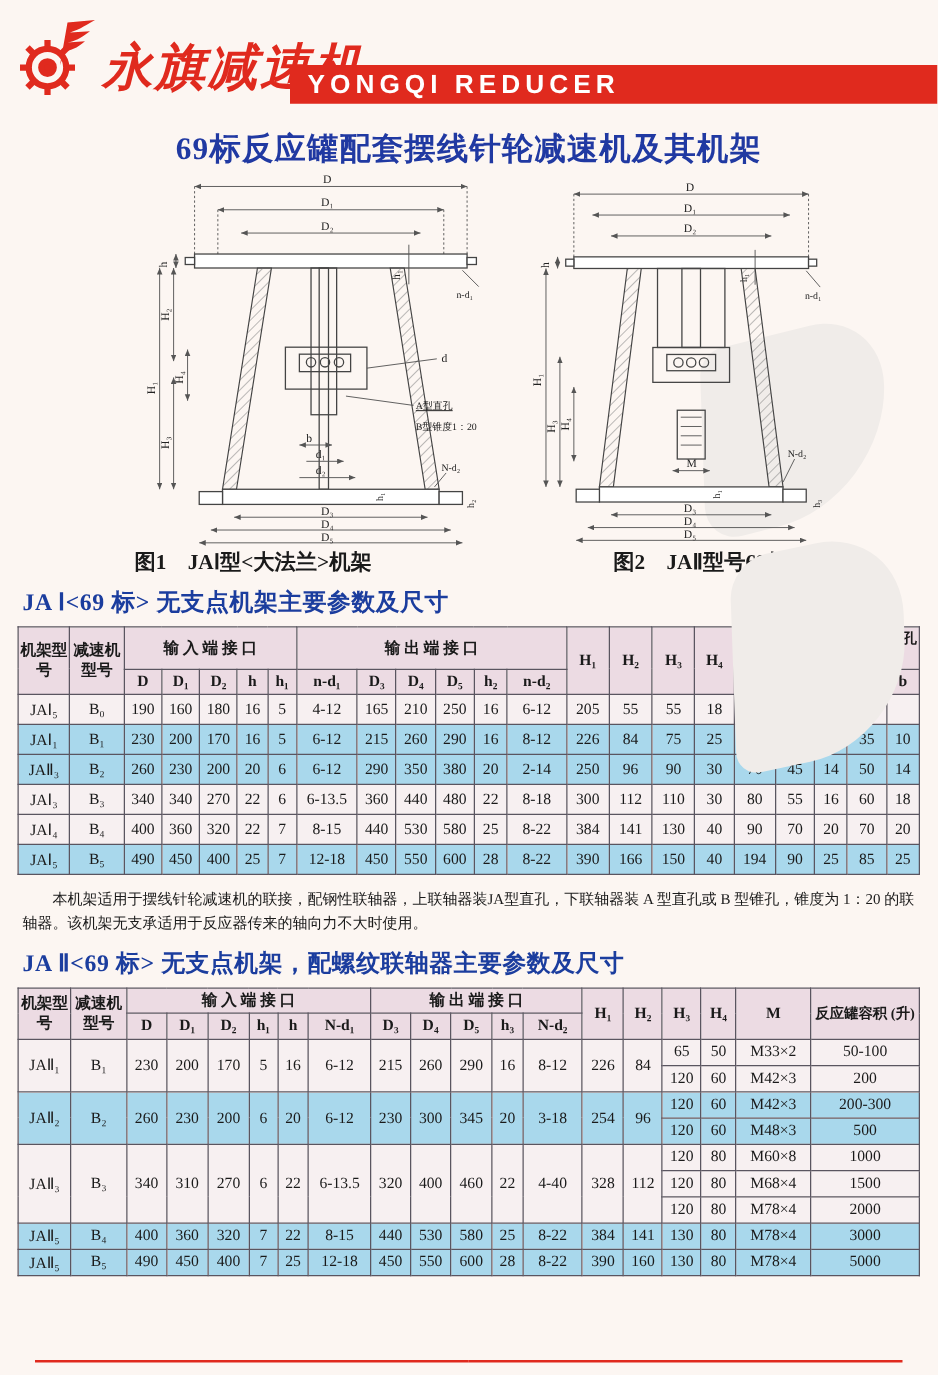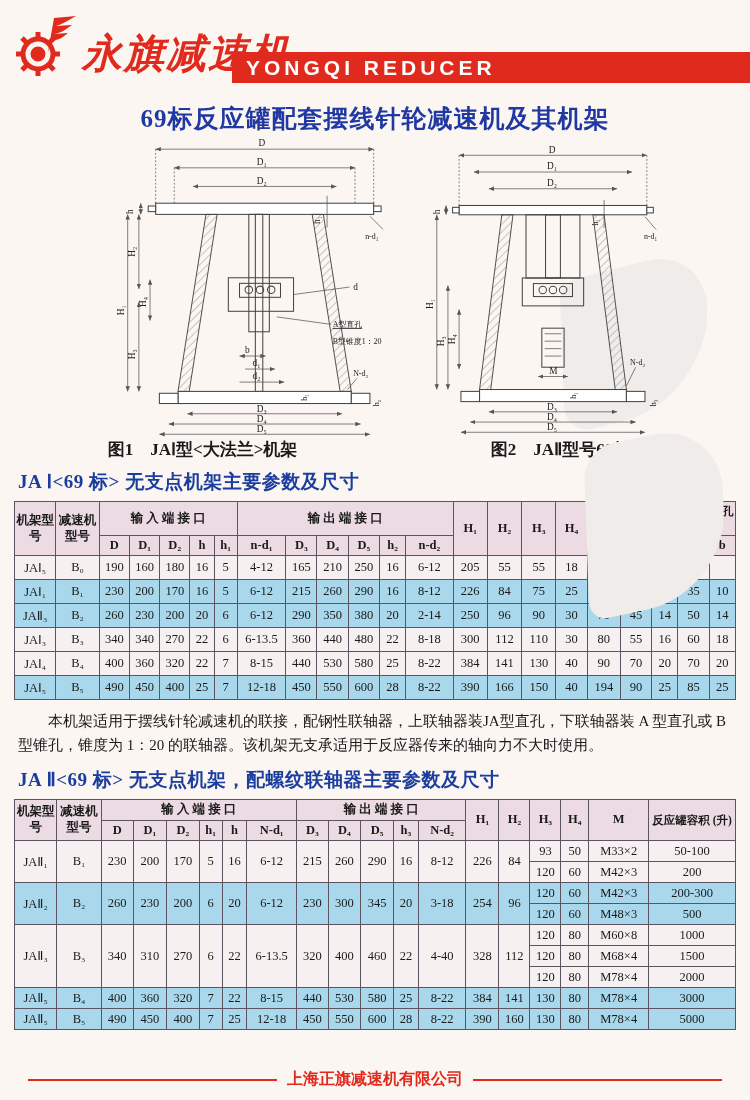--- a/index.html
+++ b/index.html
@@ -45,21 +45,21 @@
   
   table { border-collapse:collapse; table-layout:fixed; width:722px; margin:2px 14px; flex:0 0 auto; }
   th,td { border:1px solid #5a5560; text-align:center; vertical-align:middle;
           font-size:12.5px; padding:2px 0; background:#f7f0f1; overflow:hidden; }
   thead th { background:#ecdbe3; font-weight:bold; line-height:1.25; }
   tbody td { height:24px; }
   tr.hl td { background:#a9d8ec; }
   .t2 tbody td { height:21px; }
   .bsmall { font-size:11.5px; }
   
-  .note { margin:8px 18px 2px; font-size:15px; line-height:1.55; text-indent:2em; flex:0 0 auto; }
+  .note { margin:8px 18px 2px; font-size:12px; line-height:1.55; text-indent:2em; flex:0 0 auto; }
   
   .foot { margin-top:auto; margin-bottom:10px; display:flex; align-items:center; flex:0 0 auto; padding:0 28px; }
   .foot .line { flex:1; height:2px; background:#e02a1e; }
   .foot .co { color:#e02a1e; font-weight:bold; font-size:16px; padding:0 10px; white-space:nowrap; }
 </style>
 </head>
 <body>
 
 <div class="hdr">
   <svg class="gear" width="64" height="66" viewBox="0 0 64 66">
@@ -509,21 +509,21 @@
         <td rowspan="2">5</td>
         <td rowspan="2">16</td>
         <td rowspan="2">6-12</td>
         <td rowspan="2">215</td>
         <td rowspan="2">260</td>
         <td rowspan="2">290</td>
         <td rowspan="2">16</td>
         <td rowspan="2">8-12</td>
         <td rowspan="2">226</td>
         <td rowspan="2">84</td>
-        <td>93</td>
+        <td>65</td>
         <td>50</td>
         <td>M33×2</td>
         <td>50-100</td>
       </tr>
       <tr>
         <td>120</td>
         <td>60</td>
         <td>M42×3</td>
         <td>200</td>
       </tr>
@@ -627,15 +627,14 @@
         <td>130</td>
         <td>80</td>
         <td>M78×4</td>
         <td>5000</td>
       </tr>
     </tbody>
 </table>
 
 <div class="foot">
   <span class="line"></span>
-  <span class="co">上海正旗减速机有限公司</span>
   <span class="line"></span>
 </div>
 
 </body></html>

